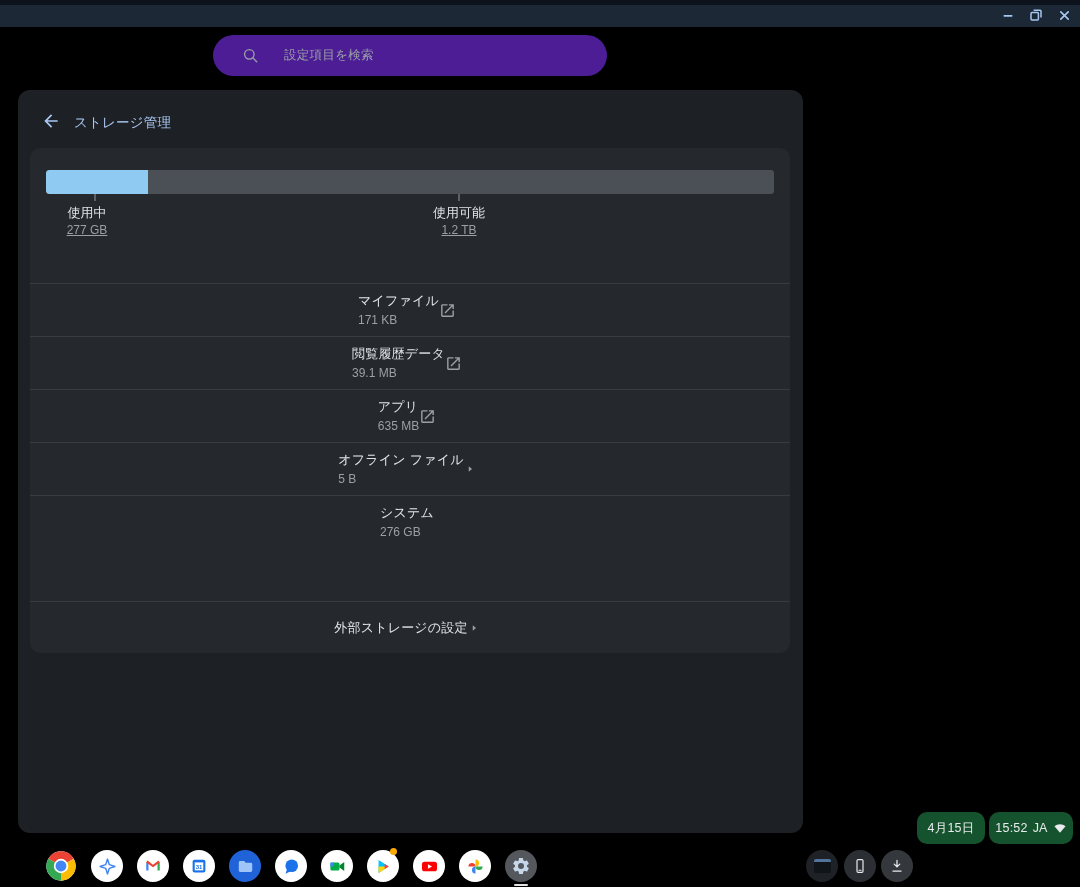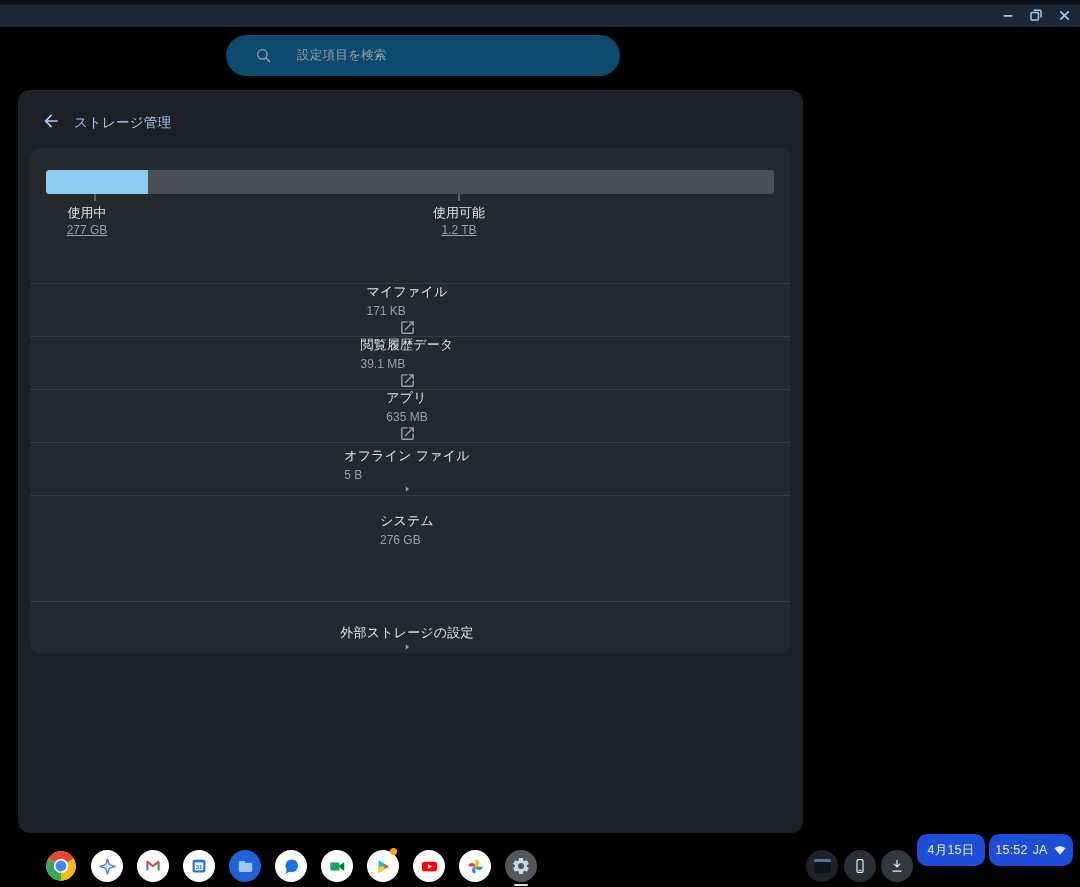--- a/index.html
+++ b/index.html
@@ -7,62 +7,62 @@
     width:1080px;height:887px;position:relative;overflow:hidden;
     background:#000;font-family:"Liberation Sans","DejaVu Sans",sans-serif;
     -webkit-font-smoothing:antialiased;
   }
   
   .topbar{position:absolute;left:0;top:0;width:1080px;height:27px;background:#1c2836;}
   .topbar::before{content:"";position:absolute;left:0;top:0;right:0;height:5px;background:#0c131d;}
   .win-controls{position:absolute;right:6px;top:5px;height:20px;display:flex;align-items:center;gap:8px;}
   .win-btn{width:20px;height:20px;display:flex;align-items:center;justify-content:center;cursor:pointer;background:none;border:none;padding:0;}
   
-  .search-pill{position:absolute;left:226px;top:35px;width:394px;height:41px;border-radius:21px;
-    background:#0c4a6e;display:flex;align-items:center;padding-left:28px;box-sizing:border-box;}
+  .search-pill{position:absolute;left:213px;top:35px;width:394px;height:41px;border-radius:21px;
+    background:#4c1d95;display:flex;align-items:center;padding-left:28px;box-sizing:border-box;}
   .search-pill .ph{margin-left:24px;font-size:12.5px;color:#9aa0a6;letter-spacing:.3px;}
   
   .panel{position:absolute;left:18px;top:90px;width:785px;height:743px;background:#1d2125;border-radius:12px;}
   .back-btn{position:absolute;left:41px;top:111px;width:20px;height:20px;background:none;border:none;padding:0;cursor:pointer;}
   .page-title{position:absolute;left:74px;top:114px;font-size:13.5px;color:#a9c7f2;letter-spacing:.2px;}
   .card{position:absolute;left:30px;top:148px;width:760px;height:505px;background:#25282c;border-radius:10px;}
   
   .bar{position:absolute;left:16px;top:22px;width:728px;height:24px;background:#4a5056;border-radius:3px;overflow:hidden;}
   .bar-used{position:absolute;left:0;top:0;height:100%;background:#8fcaf2;border-radius:3px 0 0 3px;}
   .tick{position:absolute;top:46px;width:2px;height:7px;background:#5c6167;}
   .tick.t1{left:64px;} .tick.t2{left:428px;}
   .legend{position:absolute;top:56px;transform:translateX(-50%);text-align:center;}
   .legend.l1{left:57px;} .legend.l2{left:429px;}
   .legend .lab{font-size:13px;color:#e0e3e7;line-height:17px;}
   .legend .val{font-size:12px;color:#9aa0a6;line-height:16px;margin-top:1px;text-decoration:underline;}
   
   .row{position:absolute;left:0;width:760px;height:53px;box-sizing:border-box;
     border-top:1px solid rgba(255,255,255,.09);
-    display:flex;align-items:center;justify-content:flex-end;
-    padding:0 22px 0 16px;flex-direction:column;}
+    display:flex;align-items:center;justify-content:center;
+    padding:0 22px 0 16px;}
   .row .tx{display:flex;flex-direction:column;justify-content:center;}
   .row .rl{font-size:13px;color:#e2e4e8;line-height:16px;letter-spacing:.2px;}
   .row .rv{font-size:12px;color:#9aa0a6;line-height:15px;margin-top:4px;}
   .r1{top:135px;} .r2{top:188px;} .r3{top:241px;} .r4{top:294px;}
   .r5{top:347px;} .r6{top:400px;} .r7{top:453px;height:52px;}
   .row.link{cursor:pointer;}
   
   .app{position:absolute;top:850px;width:32px;height:32px;border-radius:50%;cursor:pointer;}
   .app.white{background:#fff;display:flex;align-items:center;justify-content:center;}
   .app svg{display:block;}
   .active-line{position:absolute;left:514px;top:884px;width:14px;height:2px;border-radius:1px;background:#e0e2e5;}
   .play-dot{position:absolute;left:390px;top:848px;width:7px;height:7px;border-radius:50%;background:#f9ab00;}
   
   .tray-circle{position:absolute;top:850px;width:32px;height:32px;border-radius:50%;cursor:pointer;
     display:flex;align-items:center;justify-content:center;}
   .preview-circle{left:806px;background:#1e2226;}
   .preview-win{width:17px;height:14px;background:#101519;border-radius:2px;border-top:3px solid #52749c;box-sizing:border-box;}
   .phone-circle{left:844px;background:#2b2f33;}
   .dl-circle{left:881px;background:#34383c;}
-  .pill{position:absolute;top:834px;height:32px;border-radius:10px;background:#1d4ed8;cursor:pointer;
+  .pill{position:absolute;top:812px;height:32px;border-radius:10px;background:#14532d;cursor:pointer;
     display:flex;align-items:center;justify-content:center;gap:5px;color:#e8eaed;font-size:12.5px;letter-spacing:.2px;}
   .date-pill{left:917px;width:68px;}
   .time-pill{left:989px;width:84px;}
 </style>
 </head>
 <body>
 
 <div class="topbar">
   <div class="win-controls">
     <button class="win-btn">

